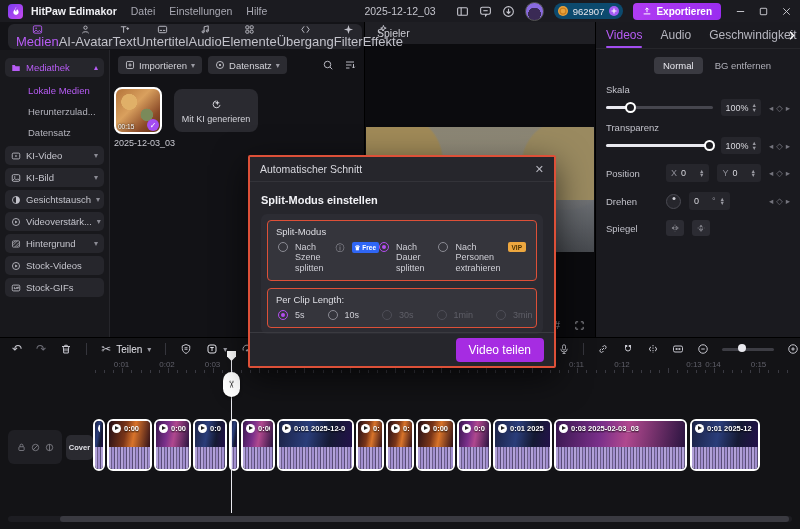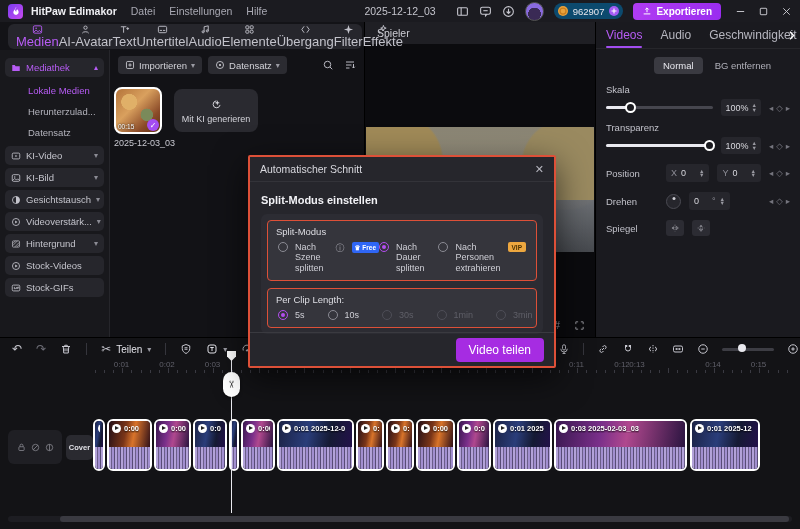--- a/index.html
+++ b/index.html
@@ -816,21 +816,21 @@
         <span class="rlabel" style="left: 212.5px;">0:03</span>
         <span class="rlabel" style="left: 258px;">0:04</span>
         <span class="rlabel" style="left: 303.5px;">0:05</span>
         <span class="rlabel" style="left: 349px;">0:06</span>
         <span class="rlabel" style="left: 394.5px;">0:07</span>
         <span class="rlabel" style="left: 440px;">0:08</span>
         <span class="rlabel" style="left: 485.5px;">0:09</span>
         <span class="rlabel" style="left: 531px;">0:10</span>
         <span class="rlabel" style="left: 576.5px;">0:11</span>
         <span class="rlabel" style="left: 622px;">0:12</span>
-        <span class="rlabel" style="left: 637px;">0:13</span>
+        <span class="rlabel" style="left: 694px;">0:13</span>
         <span class="rlabel" style="left: 713px;">0:14</span>
         <span class="rlabel" style="left: 758.5px;">0:15</span>
       </div>
 
     <div class="tracks">
       <div class="track-head">
         <span class="icon">
           <svg viewBox="0 0 24 24" fill="none" stroke="currentColor" stroke-width="2">
               <rect x="5" y="10" width="14" height="10" rx="2"></rect>
               <path d="M8 10V7a4 4 0 0 1 8 0v3"></path>

